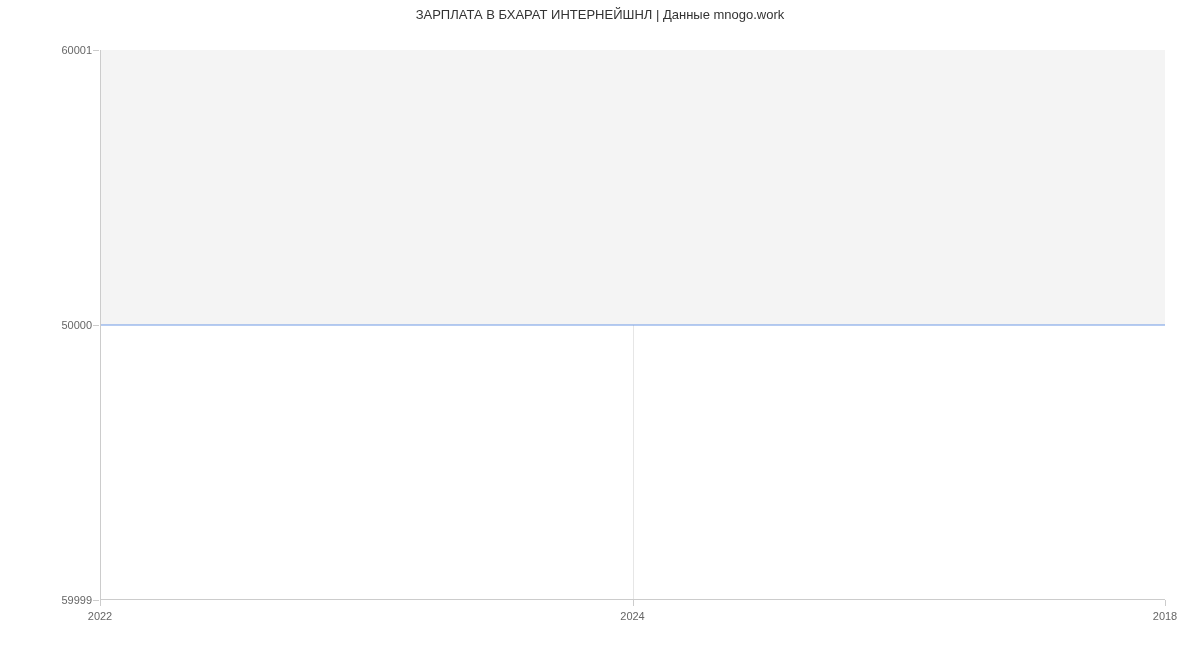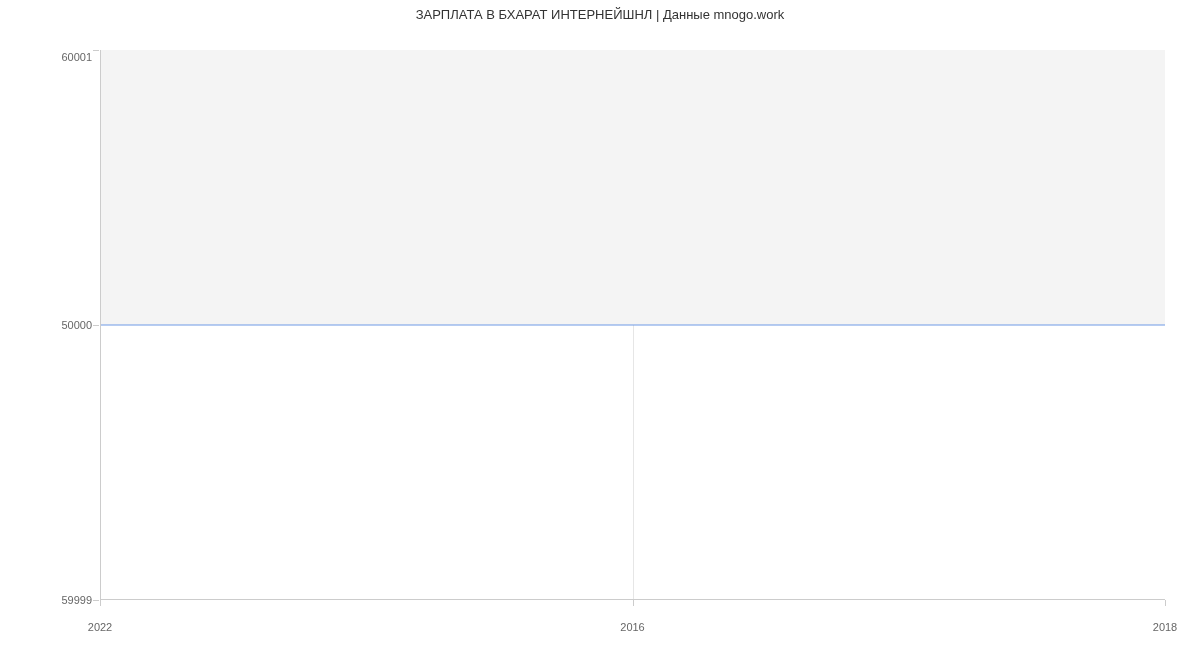--- a/index.html
+++ b/index.html
@@ -77,21 +77,20 @@
       height: 550px;
       border-left: 1px solid #e6e6e6;
     }
     .x-tick-label {
       position: absolute;
       top: 610px;
       font-size: 11px;
       color: #666666;
       transform: translateX(-50%);
       white-space: nowrap;
-      margin-top: 11px;
     }
     .data-line {
       position: absolute;
       top: 50%;
       left: 0;
       width: 100%;
       height: 0;
       border-top: 1.5px solid #6f9ae6;
       transform: translateY(-50%);
     }
@@ -100,32 +99,32 @@
 <body>
 
 <div class="chart-container">
 
   <div class="chart-title">ЗАРПЛАТА В  БХАРАТ ИНТЕРНЕЙШНЛ | Данные mnogo.work</div>
 
   <div class="y-tick" style="top:50px"></div>
   <div class="y-tick" style="top:325px"></div>
   <div class="y-tick" style="top:600px"></div>
 
-  <div class="y-tick-label" style="top:57px">60001</div>
+  <div class="y-tick-label" style="top:50px">60001</div>
   <div class="y-tick-label" style="top:325px">50000</div>
   <div class="y-tick-label" style="top:600px">59999</div>
 
   <div class="x-gridline" style="left:632.5px"></div>
 
   <div class="x-tick" style="left:100px"></div>
   <div class="x-tick" style="left:632.5px"></div>
   <div class="x-tick" style="left:1165px"></div>
 
   <div class="x-tick-label" style="left:100px">2022</div>
-  <div class="x-tick-label" style="left:632.5px">2016</div>
+  <div class="x-tick-label" style="left:632.5px">2024</div>
   <div class="x-tick-label" style="left:1165px">2018</div>
 
   <div class="plot-area">
     <div class="shaded-upper"></div>
     <div class="data-line"></div>
     <div class="plot-border"></div>
   </div>
 
 </div>
 

